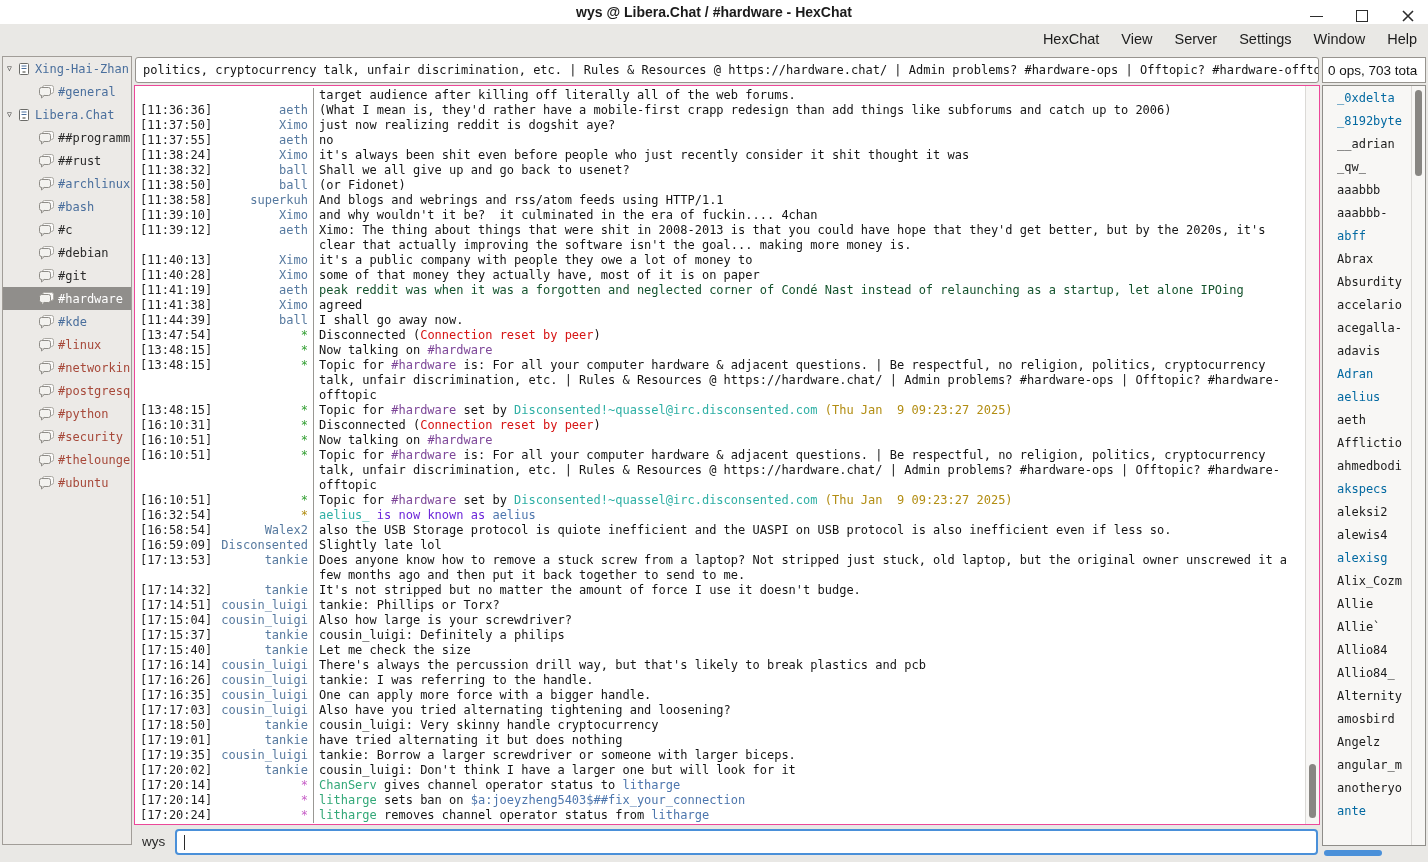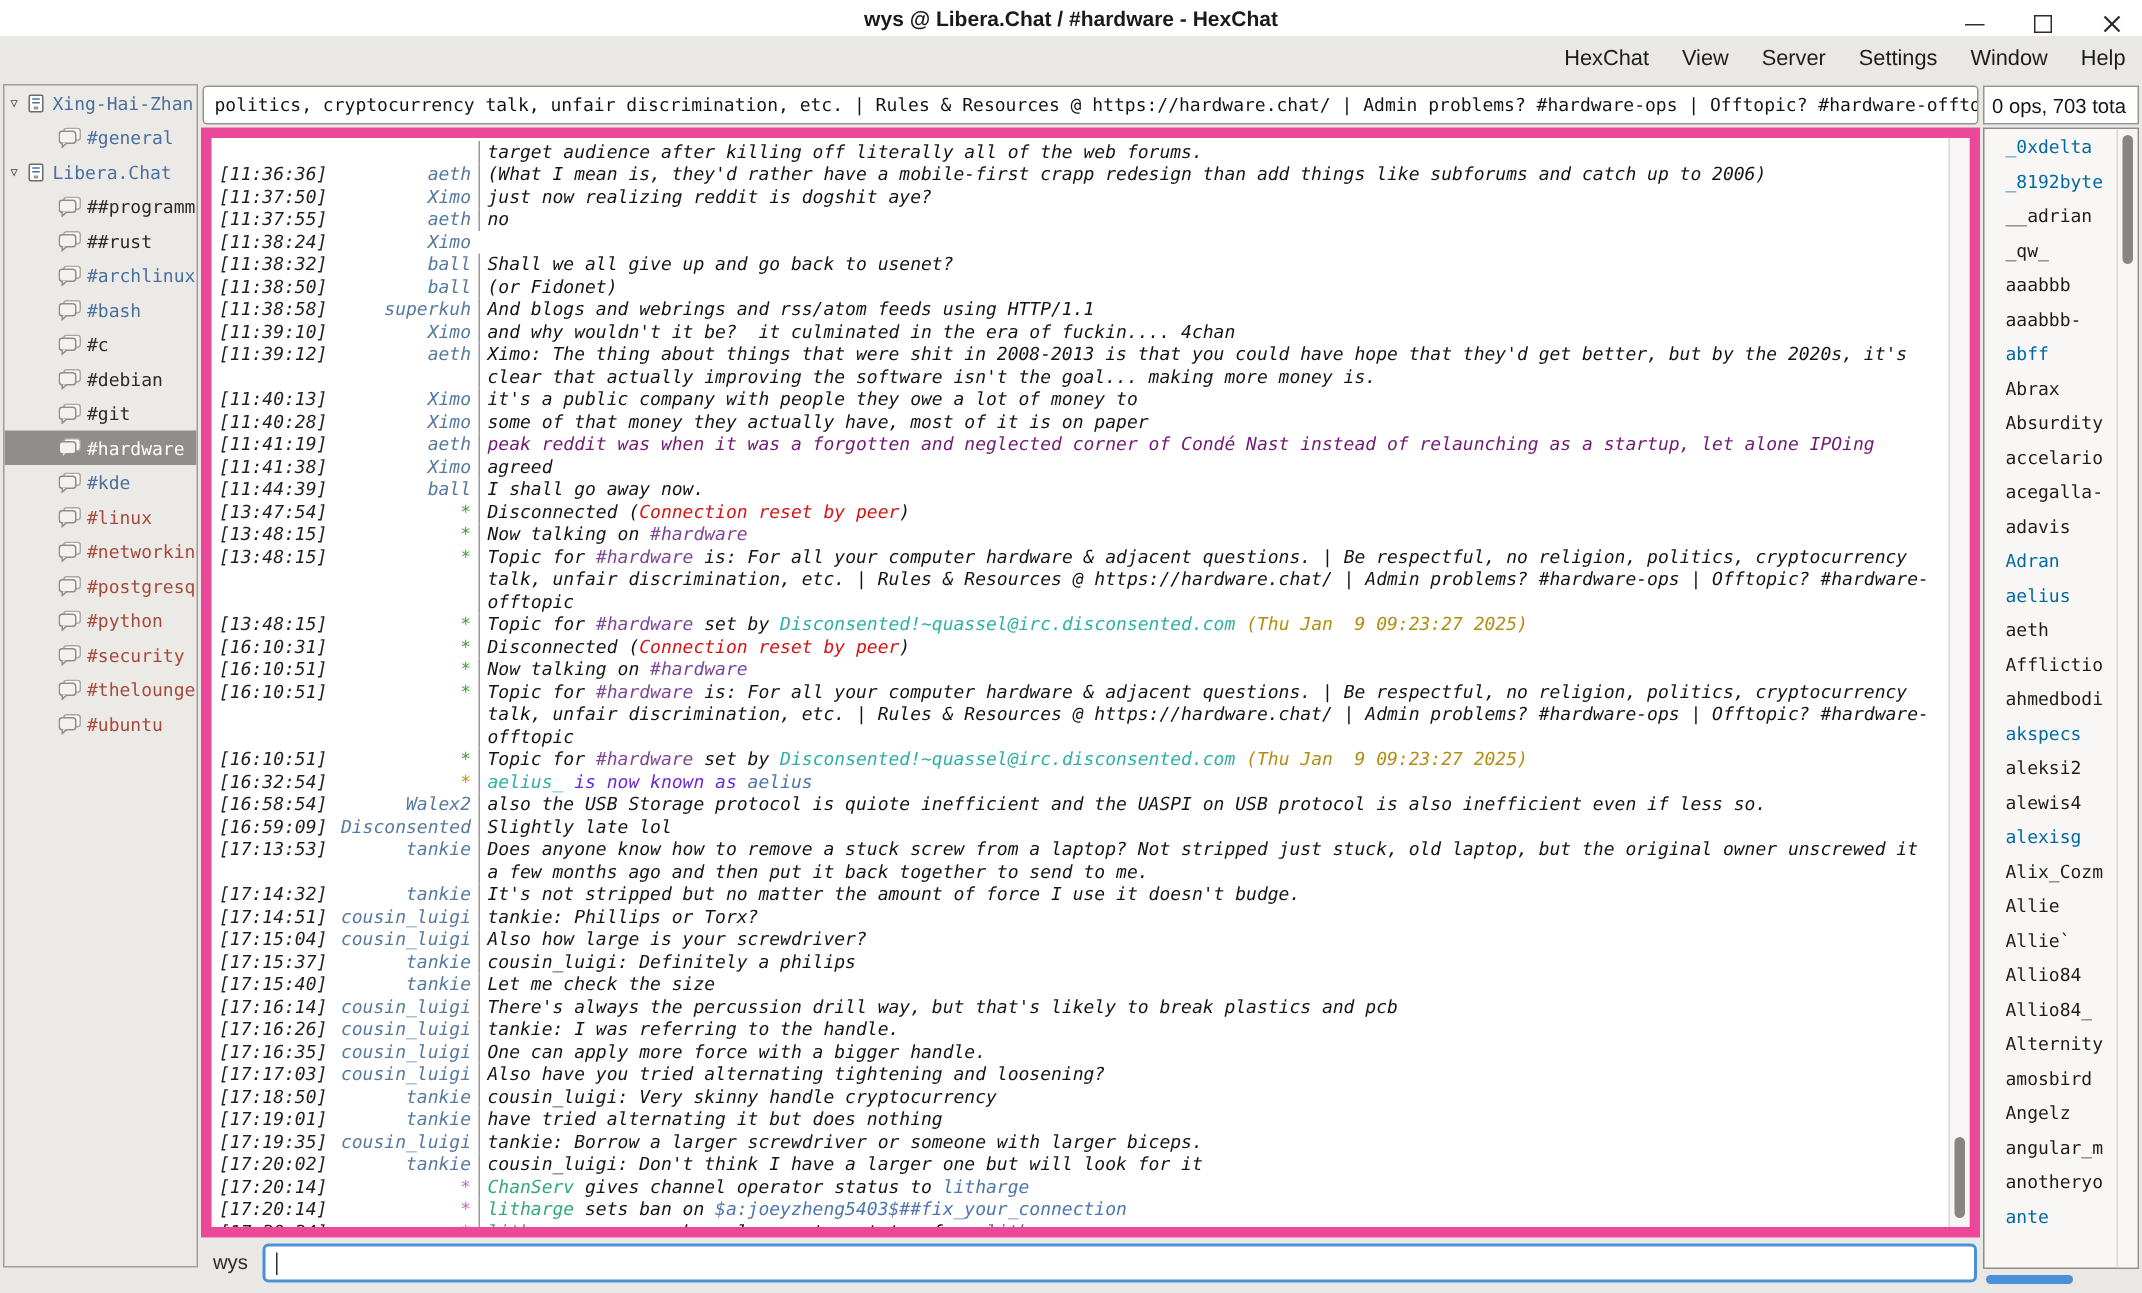--- a/index.html
+++ b/index.html
@@ -30,21 +30,21 @@
   .trow .ticon { flex:none; margin-right:4px; display:flex; }
   .trow.server { padding-left:0; }
   .trow.channel { padding-left:36px; }
   .trow .tlabel { overflow:hidden; }
   .trow.selected { background:#908e8b; }
   .trow.selected .tlabel { color:#ffffff; }
 
   
   .main { flex:1; min-width:0; display:flex; flex-direction:column; margin:0 2px; }
   .topicbar { height:26px; margin:3px 1px 2px 1px; background:#ffffff; border:1px solid #97948f; border-radius:3px; display:flex; align-items:center; padding:0 7px; font-family:"DejaVu Sans Mono", monospace; font-size:12px; color:#141414; white-space:nowrap; overflow:hidden; flex:none; }
-  .chatwrap { flex:1; position:relative; border:7px solid #ec4899; background:#ffffff; overflow:hidden;font-style:italic; }
+  .chatwrap { flex:1; position:relative; border:1px solid #ec4899; background:#ffffff; overflow:hidden; }
   .chat { position:absolute; left:0; top:0; right:14px; bottom:0; padding-top:2px; font-family:"DejaVu Sans Mono", monospace; font-size:12px; line-height:15px; color:#141414; overflow:hidden; }
   .line { display:flex; align-items:stretch; }
   .ts { width:78px; flex:none; padding-left:5px; white-space:pre; color:#1e1e1e; }
   .nick { width:100px; flex:none; text-align:right; padding-right:5px; white-space:pre; overflow:hidden; }
   .msg { flex:1; min-width:0; border-left:1px solid #9a9894; padding-left:5px; padding-right:8px; white-space:pre-wrap; overflow-wrap:break-word; }
 
   .vtrack { position:absolute; top:0; right:0; bottom:0; width:14px; background:#f7f6f4; border-left:1px solid #dbd9d6; }
   .vthumb { position:absolute; left:3px; width:7px; border-radius:4px; background:#888682; }
   .chat-thumb { bottom:6px; height:54px; }
   .user-thumb { top:4px; height:86px; }
@@ -314,20 +314,21 @@
               <span class="msg"><span style="color: rgb(20, 20, 20);">just now realizing reddit is dogshit aye?</span></span>
             </div>
             <div class="line">
               <span class="ts">[11:37:55]</span>
               <span class="nick" style="color: rgb(86, 121, 159);">aeth</span>
               <span class="msg"><span style="color: rgb(20, 20, 20);">no</span></span>
             </div>
             <div class="line">
               <span class="ts">[11:38:24]</span>
               <span class="nick" style="color: rgb(86, 121, 159);">Ximo</span>
+              <span class="msg"><span style="color: rgb(20, 20, 20);">it's always been shit even before people who just recently consider it shit thought it was</span></span>
             </div>
             <div class="line">
               <span class="ts">[11:38:32]</span>
               <span class="nick" style="color: rgb(86, 121, 159);">ball</span>
               <span class="msg"><span style="color: rgb(20, 20, 20);">Shall we all give up and go back to usenet?</span></span>
             </div>
             <div class="line">
               <span class="ts">[11:38:50]</span>
               <span class="nick" style="color: rgb(86, 121, 159);">ball</span>
               <span class="msg"><span style="color: rgb(20, 20, 20);">(or Fidonet)</span></span>
@@ -353,21 +354,21 @@
               <span class="msg"><span style="color: rgb(20, 20, 20);">it's a public company with people they owe a lot of money to</span></span>
             </div>
             <div class="line">
               <span class="ts">[11:40:28]</span>
               <span class="nick" style="color: rgb(86, 121, 159);">Ximo</span>
               <span class="msg"><span style="color: rgb(20, 20, 20);">some of that money they actually have, most of it is on paper</span></span>
             </div>
             <div class="line">
               <span class="ts">[11:41:19]</span>
               <span class="nick" style="color: rgb(86, 121, 159);">aeth</span>
-              <span class="msg"><span style="color: #701a75;">peak reddit was when it was a forgotten and neglected corner of Condé Nast instead of relaunching as a startup, let alone IPOing</span></span>
+              <span class="msg"><span style="color: #14532d;">peak reddit was when it was a forgotten and neglected corner of Condé Nast instead of relaunching as a startup, let alone IPOing</span></span>
             </div>
             <div class="line">
               <span class="ts">[11:41:38]</span>
               <span class="nick" style="color: rgb(86, 121, 159);">Ximo</span>
               <span class="msg"><span style="color: rgb(20, 20, 20);">agreed</span></span>
             </div>
             <div class="line">
               <span class="ts">[11:44:39]</span>
               <span class="nick" style="color: rgb(86, 121, 159);">ball</span>
               <span class="msg"><span style="color: rgb(20, 20, 20);">I shall go away now.</span></span>

